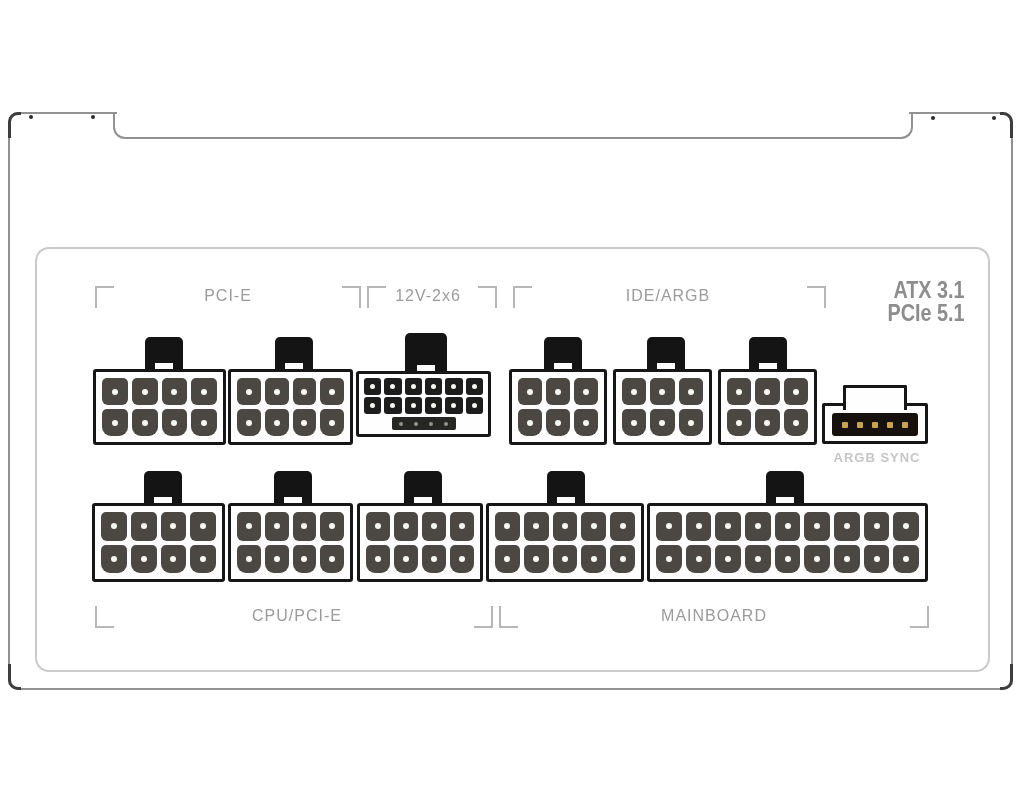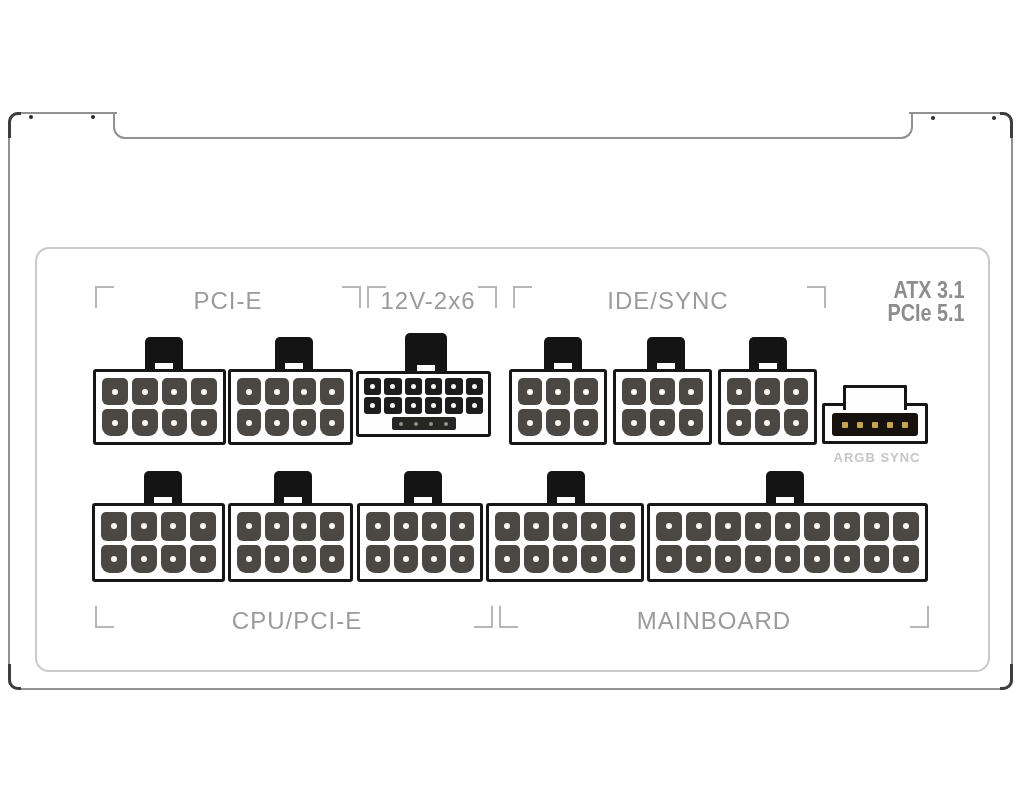--- a/index.html
+++ b/index.html
@@ -27,21 +27,21 @@
 
   
   .mark{position:absolute;width:19px;height:22px;z-index:4;}
   .mark.tl{border-top:2px solid var(--mark-gray);border-left:2px solid var(--mark-gray);}
   .mark.tr{border-top:2px solid var(--mark-gray);border-right:2px solid var(--mark-gray);}
   .mark.bl{border-bottom:2px solid var(--mark-gray);border-left:2px solid var(--mark-gray);}
   .mark.br{border-bottom:2px solid var(--mark-gray);border-right:2px solid var(--mark-gray);}
 
   
   .zlabel{position:absolute;transform:translateX(-50%);white-space:nowrap;
-          font-size:24px;letter-spacing:1px;color:var(--label-gray);z-index:4;}
+          font-size:16px;letter-spacing:1px;color:var(--label-gray);z-index:4;}
   .standards{position:absolute;right:60px;top:279px;text-align:right;font-weight:bold;
              font-size:23px;line-height:23px;color:var(--standards-gray);
              transform:scaleX(.86);transform-origin:right top;z-index:4;}
   .argb-label{position:absolute;left:877px;top:450px;transform:translateX(-50%);
               font-size:13px;font-weight:bold;letter-spacing:1px;color:var(--argb-label-gray);z-index:4;}
 
   
   #connectors{position:absolute;inset:0;z-index:5;}
   .conn{position:absolute;}
   .clip{position:absolute;background:#141414;border-radius:5px 5px 2px 2px;z-index:1;}
@@ -98,21 +98,21 @@
   <div class="mark tl" style="left:513px;top:286px"></div>
   <div class="mark tr" style="left:807px;top:286px"></div>
 
   <div class="mark bl" style="left:95px;top:606px"></div>
   <div class="mark br" style="left:474px;top:606px"></div>
   <div class="mark bl" style="left:499px;top:606px"></div>
   <div class="mark br" style="left:910px;top:606px"></div>
 
   <div class="zlabel" style="left:228px;top:287px">PCI-E</div>
   <div class="zlabel" style="left:428px;top:287px">12V-2x6</div>
-  <div class="zlabel" style="left:668px;top:287px">IDE/SYNC</div>
+  <div class="zlabel" style="left:668px;top:287px">IDE/ARGB</div>
   <div class="zlabel" style="left:297px;top:607px">CPU/PCI-E</div>
   <div class="zlabel" style="left:714px;top:607px">MAINBOARD</div>
 
   <div class="standards">
     <div>ATX 3.1</div>
     <div>PCIe 5.1</div>
   </div>
 
   <div class="argb-label">ARGB SYNC</div>
 

